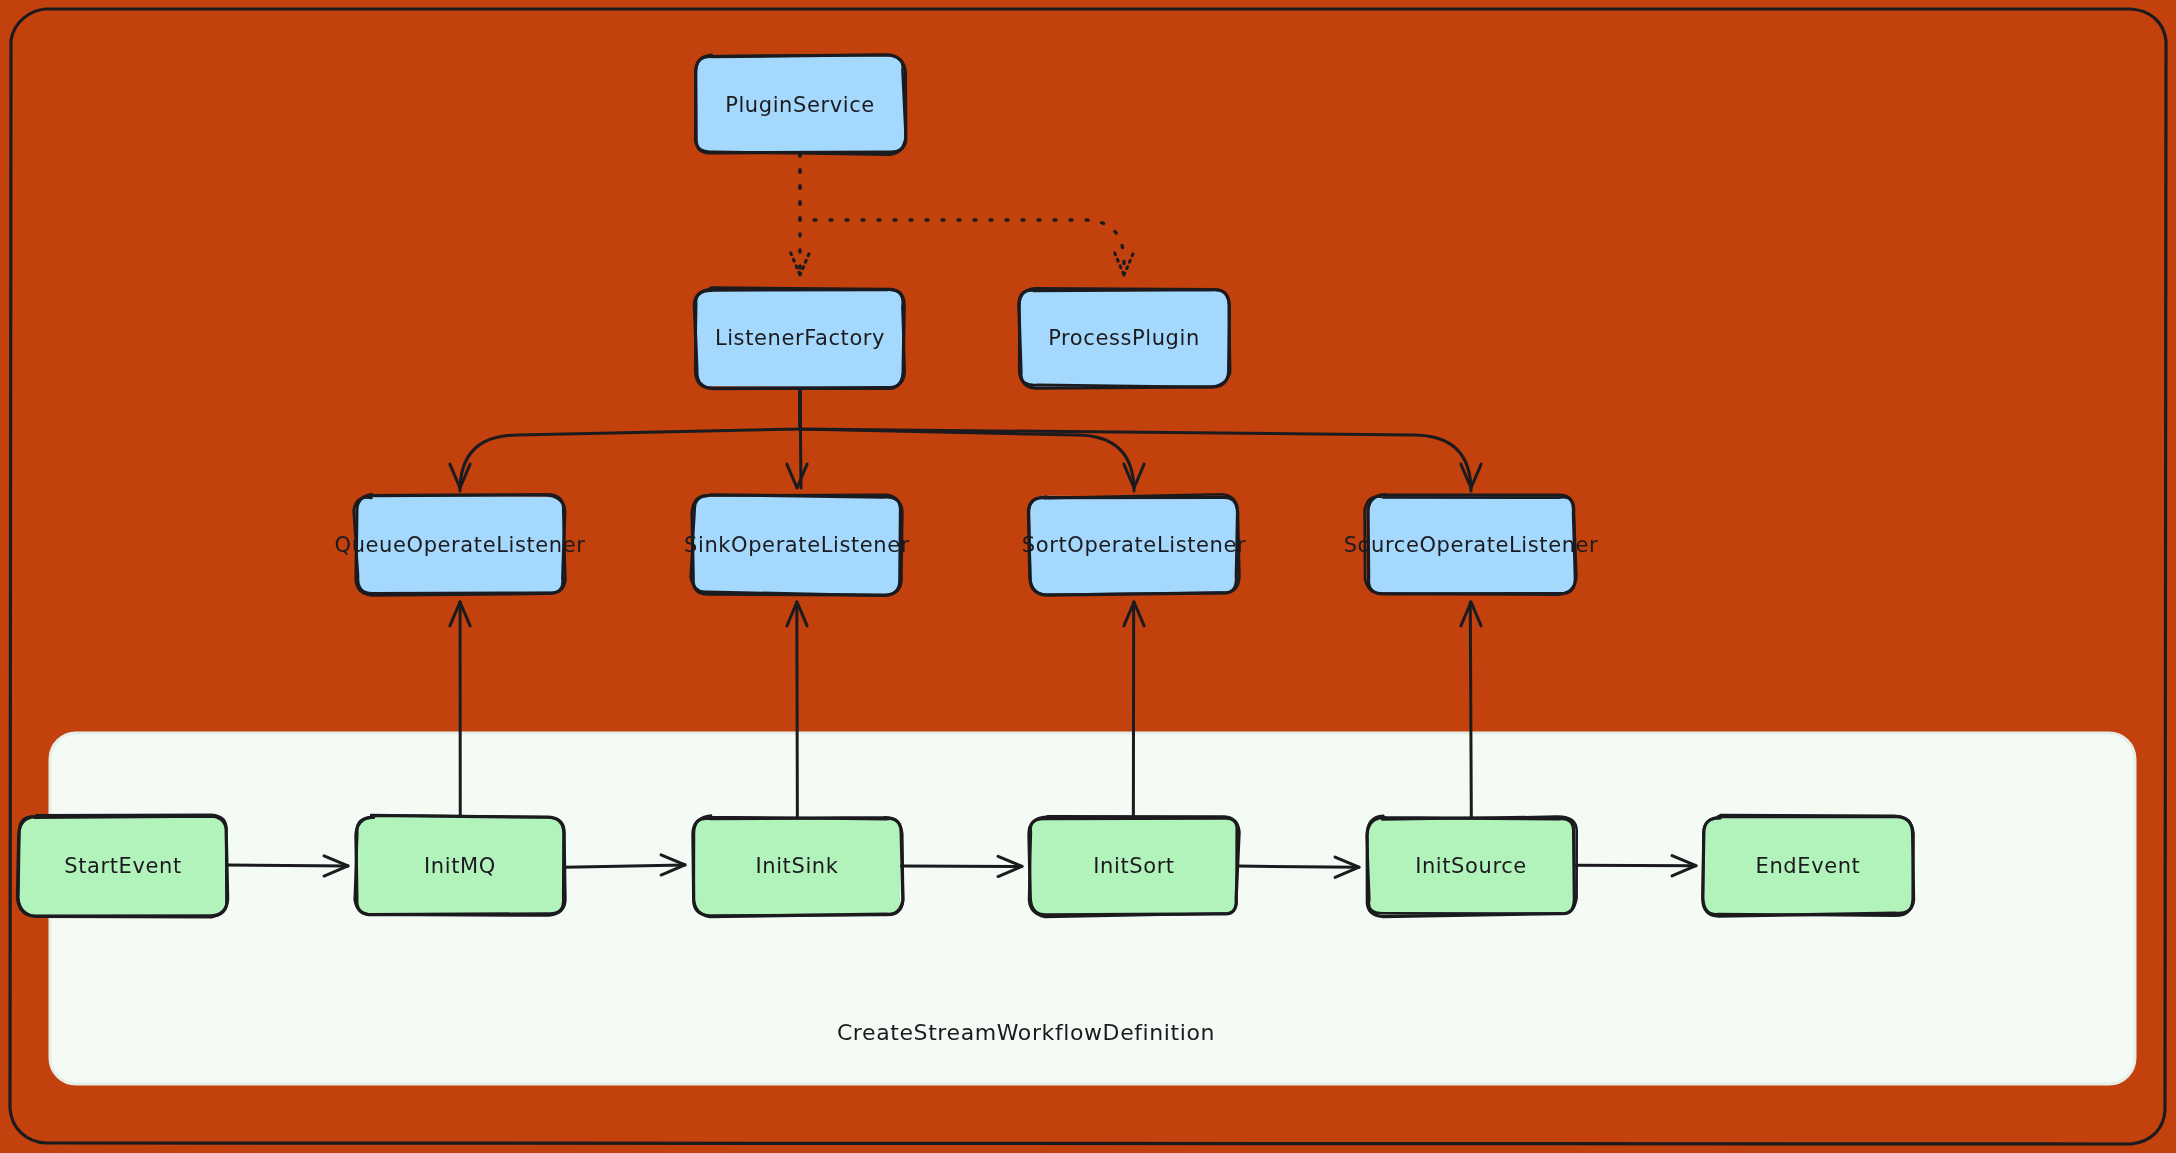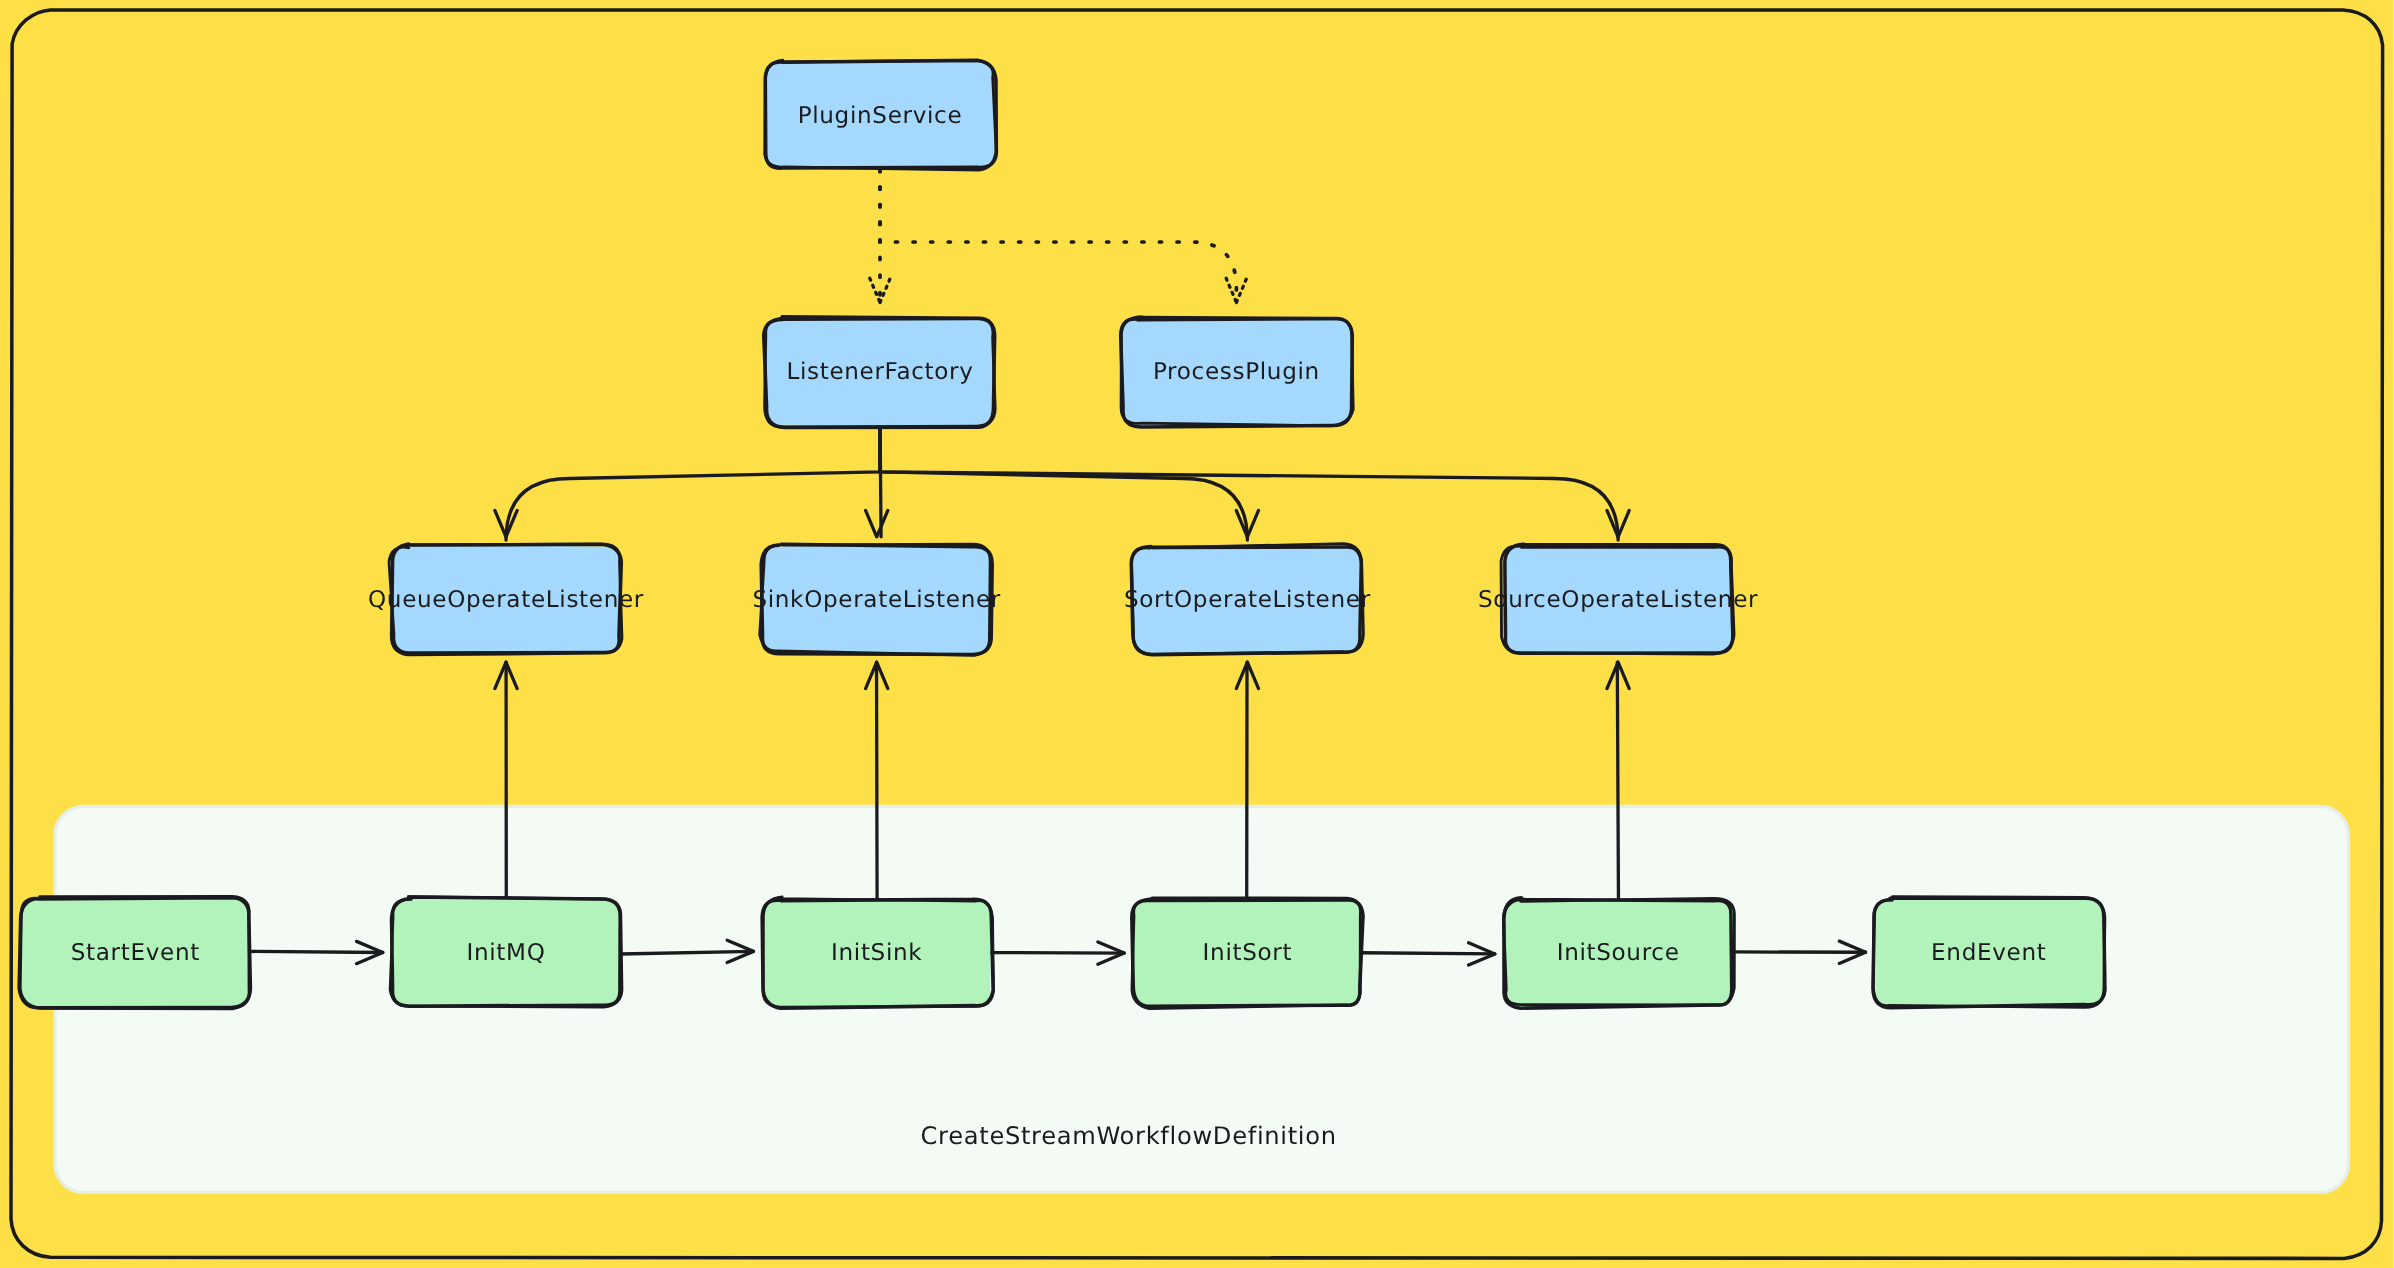--- a/index.html
+++ b/index.html
@@ -8,21 +8,21 @@
     padding: 0;
     background: #ffffff;
   }
   body {
     font-family: "DejaVu Sans", sans-serif;
   }
   #stage {
     position: relative;
     width: 2176px;
     height: 1153px;
-    background: #fde047;
+    background: #c2410c;
     overflow: hidden;
   }
   #canvas {
     position: absolute;
     top: 0;
     left: 0;
     width: 2176px;
     height: 1153px;
   }
   .node-label {

